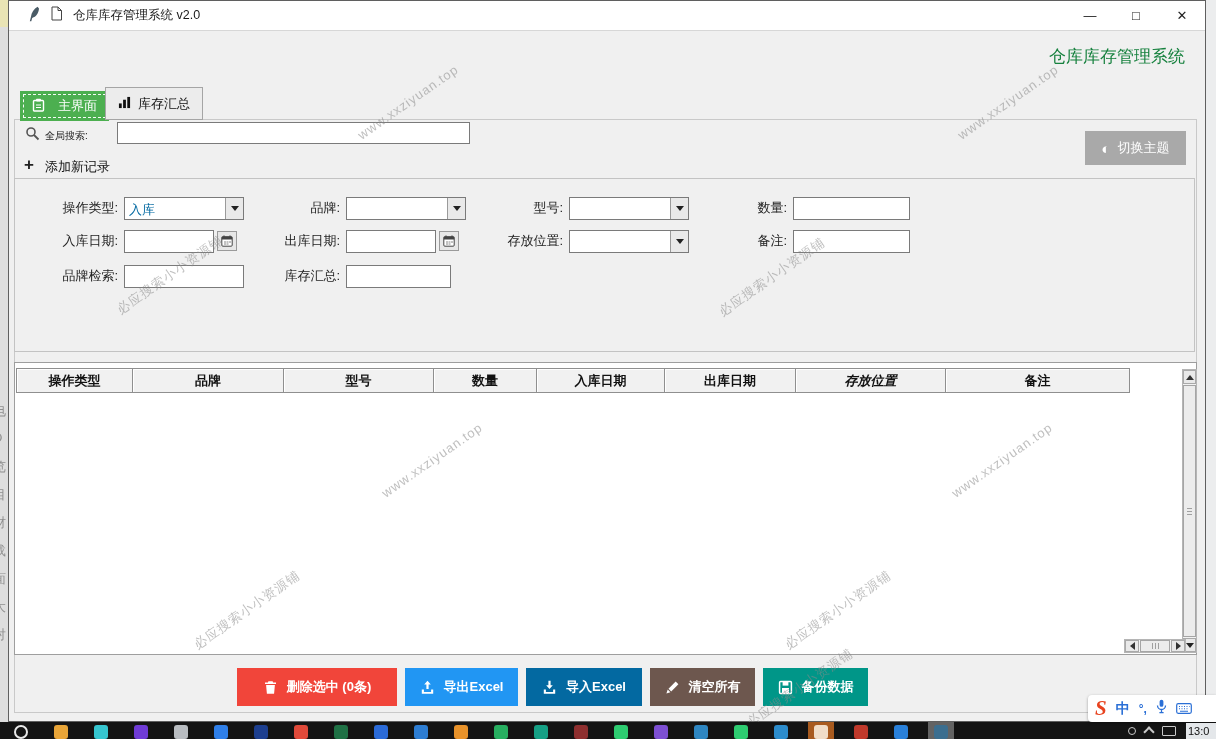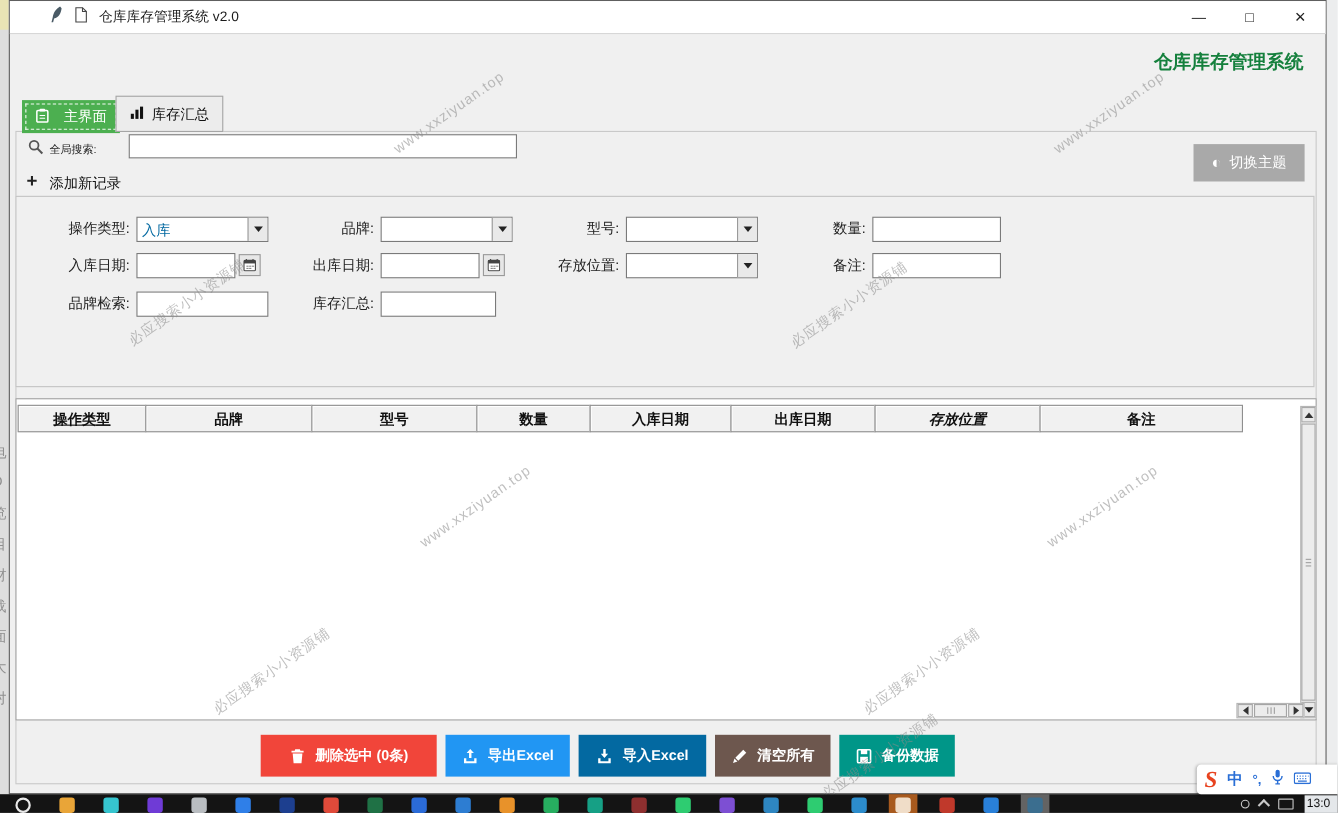--- a/index.html
+++ b/index.html
@@ -7,29 +7,29 @@
   .screen{position:relative;width:1216px;height:739px;overflow:hidden;background:#ecedee;}
 
   
   .bg-left{position:absolute;left:0;top:0;width:8px;height:739px;background:#dedede;border-right:1px solid #bdbdbd;z-index:0;}
   .bg-left-top{position:absolute;left:0;top:0;width:8px;height:27px;background:#e9e4b5;}
   .edge-chars{position:absolute;left:0;top:402px;width:8px;height:258px;overflow:hidden;}
   .edge-chars span{position:absolute;left:-7px;font-size:13px;color:#8f8f8f;}
 
   
   .appwin{position:absolute;left:8px;top:0;width:1198px;height:722px;background:#f0f0f0;border:1px solid #5f5f5f;box-sizing:border-box;z-index:1;}
-  .titlebar{height:30px;background:#ffffff;border-bottom:1px solid #d7d7d7;display:flex;align-items:center;padding-left:36px;box-sizing:border-box;}
+  .titlebar{height:30px;background:#ffffff;border-bottom:1px solid #d7d7d7;display:flex;align-items:center;padding-left:19px;box-sizing:border-box;}
   .titlebar .gap{width:10px;}
   .win-title{font-size:12.5px;color:#1a1a1a;margin-left:10px;}
   .win-controls{margin-left:auto;display:flex;height:100%;}
   .wbtn{width:46px;height:100%;background:transparent;border:none;font-size:13px;color:#222;display:flex;align-items:center;justify-content:center;font-family:inherit;}
 
   .content{position:absolute;left:0;top:30px;right:0;bottom:0;}
 
-  .app-title{position:absolute;right:20px;top:14px;font-size:17px;font-weight:bold;color:var(--title-green);z-index:6;}
+  .app-title{position:absolute;right:20px;top:14px;font-size:17px;font-weight:normal;color:var(--title-green);z-index:6;}
 
   
   .pane{position:absolute;left:5px;top:88px;width:1183px;height:594px;border:1px solid #c9c9c9;background:#f0f0f0;box-sizing:border-box;z-index:1;}
 
   .tab{position:absolute;display:flex;align-items:center;gap:7px;font-size:13px;padding:0 12px;box-sizing:border-box;z-index:7;}
   .tab-active{left:11px;top:60px;height:30px;background:var(--accent);color:#fff;gap:13px;}
   .tab-active::after{content:"";position:absolute;inset:3px;border:1px dashed rgba(255,255,255,.95);pointer-events:none;}
   .tab-inactive{left:96px;top:56px;height:33px;background:#ececec;border:1px solid #a5a5a5;color:#111;}
 
   .search-icon{position:absolute;left:16px;top:95px;z-index:6;}
@@ -259,21 +259,21 @@
           <span><svg width="16" height="16" viewBox="0 0 16 16">
                 <rect x="1" y="1" width="14" height="14" rx="2" fill="#fff"></rect>
                 <path d="M4 8.3l2.6 2.6L12 5.4" stroke="#4caf50" stroke-width="2" fill="none"></path>
               </svg></span>
           <span>添加记录</span>
         </button>
       </div>
 
       <div class="tablebox">
         <div class="thead">
-            <div class="th" style="width: 117px; text-decoration: underline;">操作类型</div>
+            <div class="th" style="width: 117px;">操作类型</div>
             <div class="th" style="width: 152px;">品牌</div>
             <div class="th" style="width: 151px;">型号</div>
             <div class="th" style="width: 104px;">数量</div>
             <div class="th" style="width: 129px;">入库日期</div>
             <div class="th" style="width: 132px;">出库日期</div>
             <div class="th" style="width: 151px; font-style: italic;">存放位置</div>
             <div class="th" style="width: 185px;">备注</div>
           </div>
         <div class="vscroll">
           <div class="sb sb-up">

